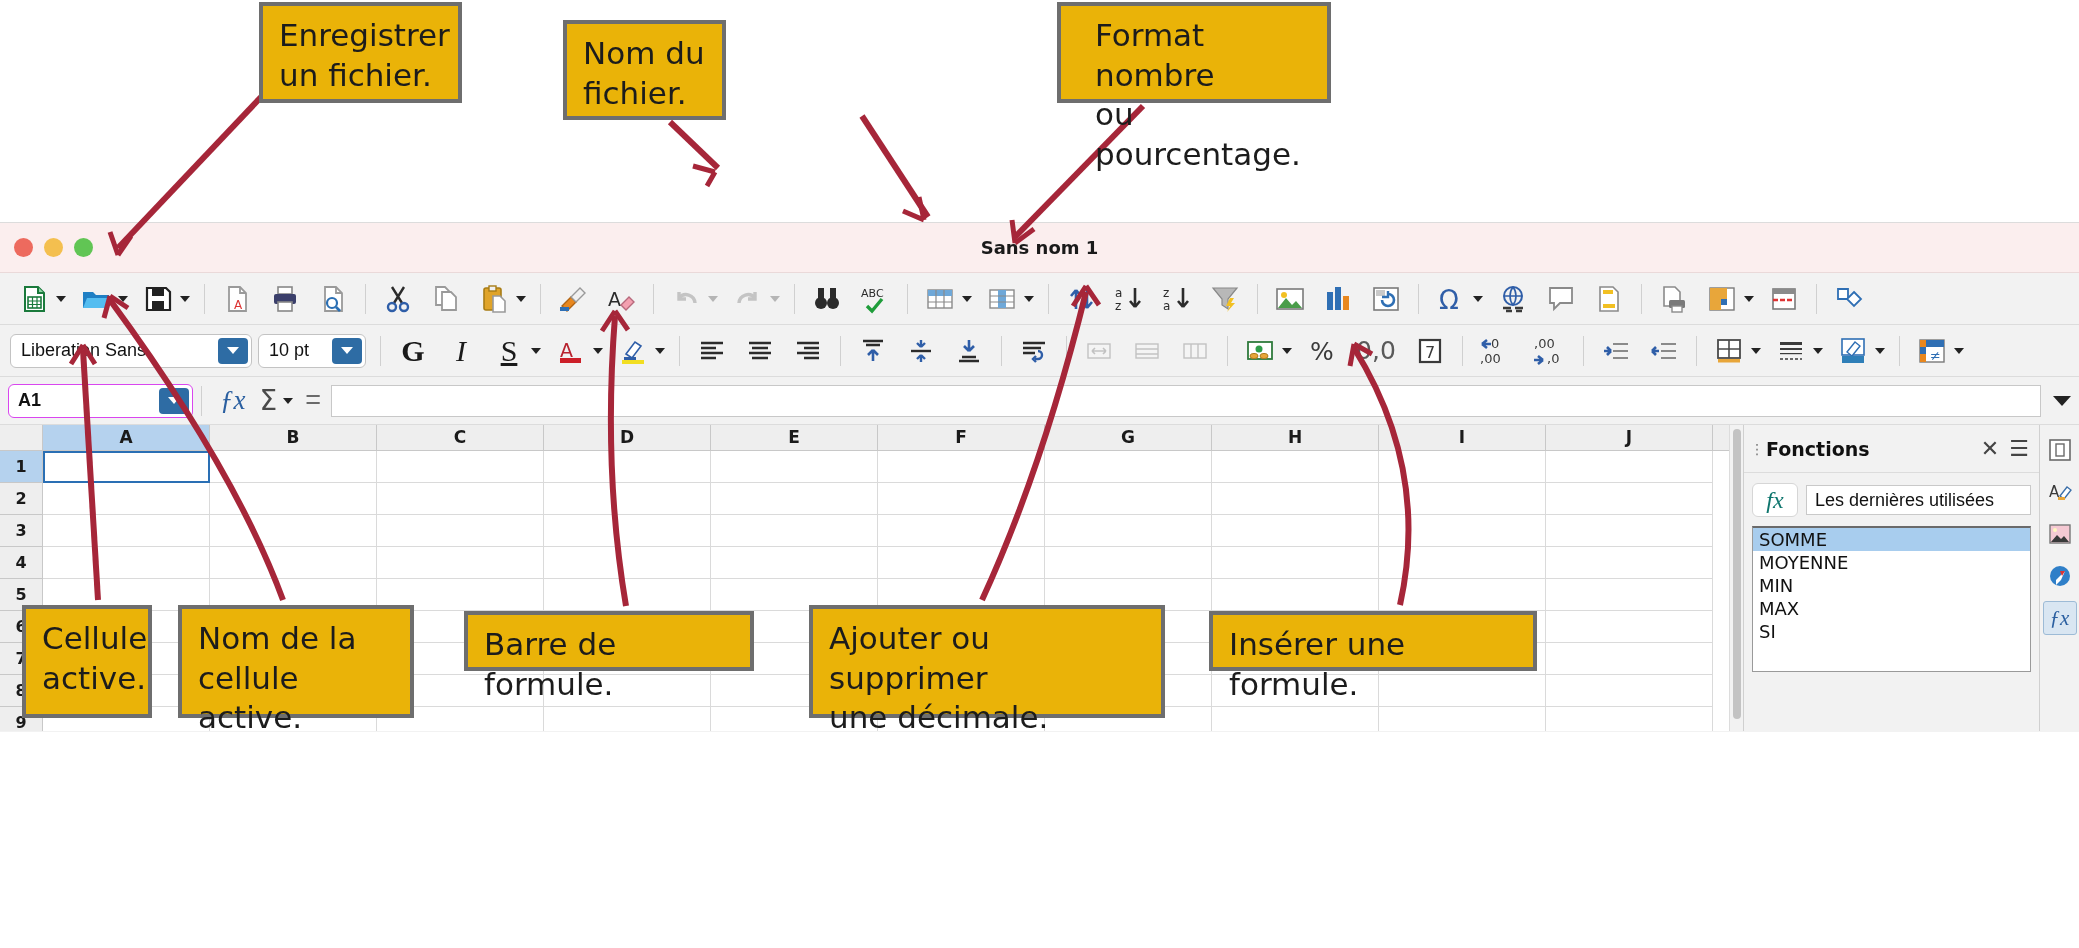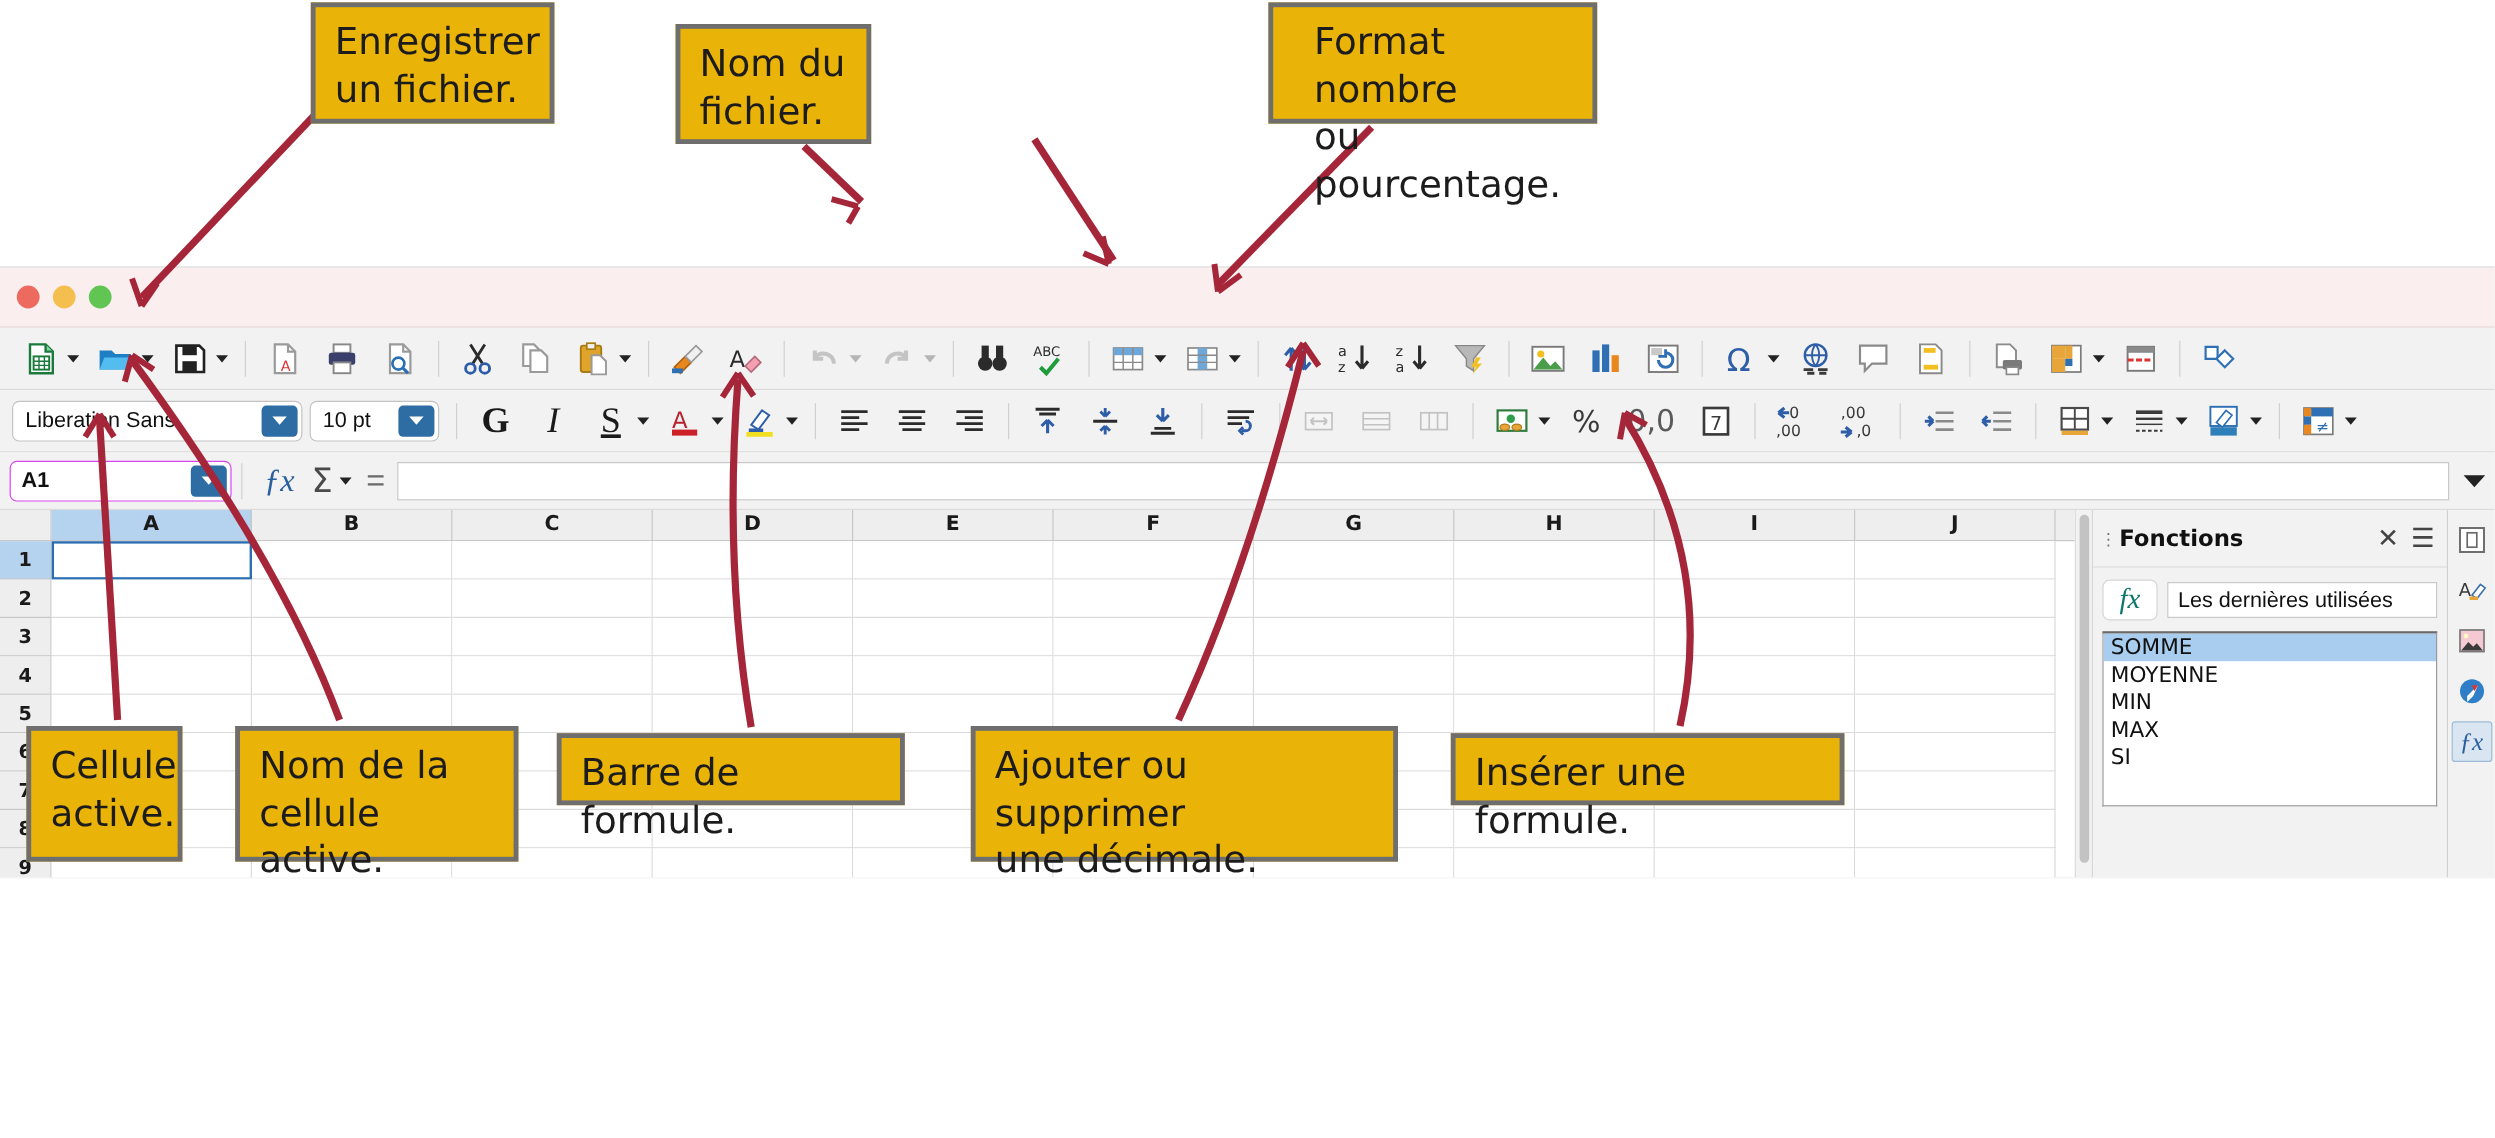--- a/index.html
+++ b/index.html
@@ -185,21 +185,21 @@
   <div class="callout" style="left:563px; top:20px; width:163px; height:100px;">Nom du
 fichier.</div>
 
 
   <div class="callout" style="left:1057px; top:2px; width:274px; height:101px;padding-left:34px;">Format nombre
 ou pourcentage.</div>
 
   <div class="callout" style="left:22px; top:605px; width:130px; height:113px;">Cellule
 active.</div>
 
-  <div class="callout" style="left:196px; top:605px; width:236px; height:113px;">Nom de la
+  <div class="callout" style="left:178px; top:605px; width:236px; height:113px;">Nom de la
 cellule active.</div>
 
   <div class="callout" style="left:464px; top:611px; width:290px; height:60px;">Barre de formule.</div>
 
   <div class="callout" style="left:809px; top:605px; width:356px; height:113px;">Ajouter ou supprimer
 une décimale.</div>
 
   <div class="callout" style="left:1209px; top:611px; width:328px; height:60px;">Insérer une formule.</div>
 
   <svg id="arrows" viewBox="0 0 2079 948">
@@ -235,20 +235,21 @@
   </svg>
 
   <div id="window">
 
     <div id="titlebar">
       <div class="traffic">
         <div class="tl r"></div>
         <div class="tl y"></div>
         <div class="tl g"></div>
       </div>
+      <div id="doc-title">Sans nom 1</div>
     </div>
 
     <div class="toolbar" id="std-toolbar">
 
       <div class="tb-item">
         <span class="ico">
           <svg width="30" height="30" viewBox="0 0 30 30">
             <path d="M6 3h13l6 6v18H6z" fill="#fff" stroke="#1a7a3c" stroke-width="2"></path>
             <path d="M19 3v6h6" fill="#8fd6a5" stroke="#1a7a3c" stroke-width="2"></path>
             <rect x="9" y="13" width="13" height="11" fill="#fff" stroke="#1a7a3c" stroke-width="1.6"></rect>

